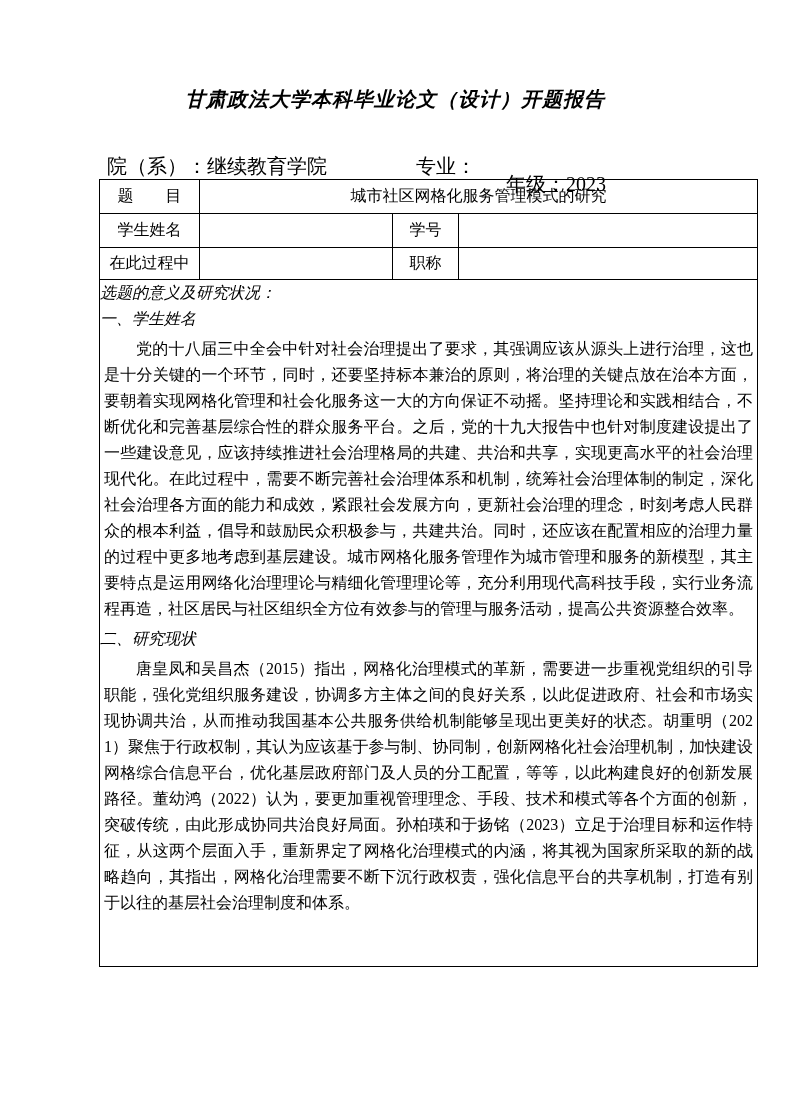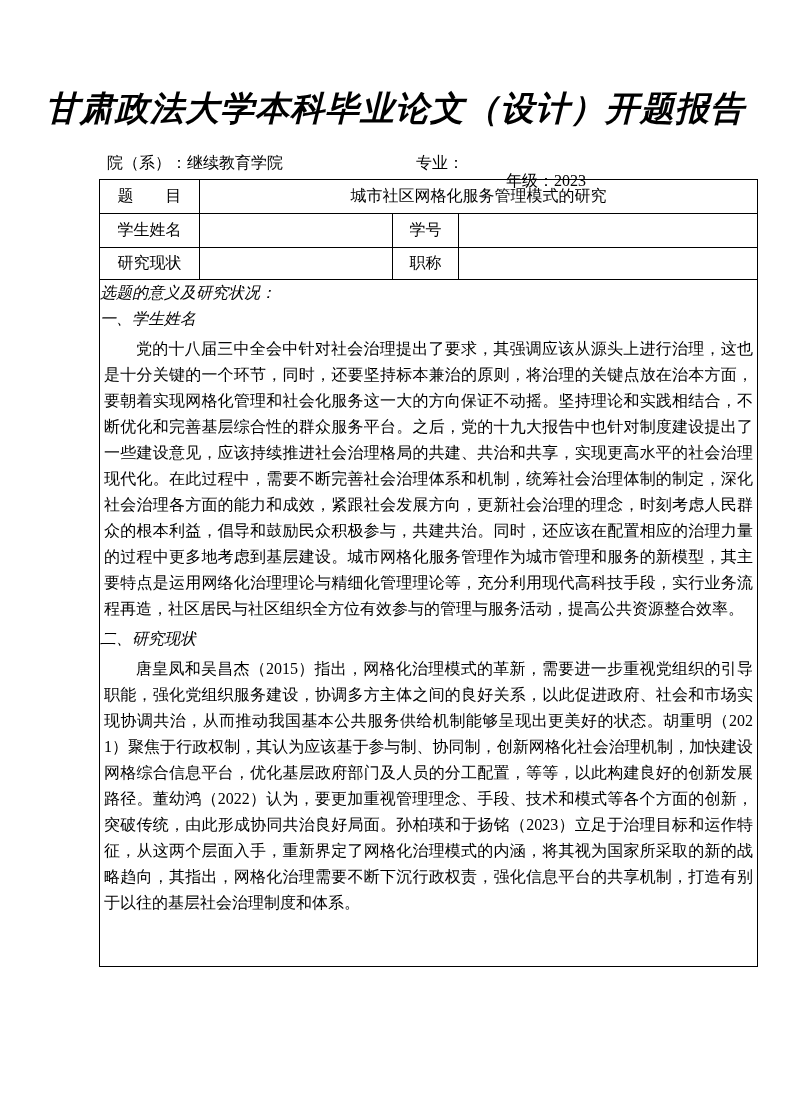--- a/index.html
+++ b/index.html
@@ -12,33 +12,33 @@
     font-family: "Liberation Serif", "DejaVu Serif", serif;
     overflow: hidden;
   }
   .doc-title {
     position: absolute;
     top: 86px;
     left: 0;
     width: 100%;
     margin: 0;
     text-align: center;
-    font-size: 34px;
+    font-size: 20px;
     font-weight: 700;
     font-style: italic;
     letter-spacing: 1px;
     white-space: nowrap;
   }
   .info-row {
     position: absolute;
     left: 99px;
     top: 153px;
     width: 658px;
     height: 24px;
-    font-size: 16px;
+    font-size: 20px;
   }
   .info-item { position: absolute; top: 0; white-space: nowrap; }
   .info-dept  { left: 8px; }
   .info-major { left: 288px; margin-left: 29px; }
   .info-grade { left: 407px; margin-top: 18px; }
 
   table.form-table {
     position: absolute;
     left: 99px;
     top: 179px;
@@ -99,21 +99,21 @@
       <td class="label-cell">题　　目</td>
       <td class="center-cell" colspan="3">城市社区网格化服务管理模式的研究</td>
     </tr>
     <tr class="r2">
       <td class="label-cell">学生姓名</td>
       <td class="value-cell"></td>
       <td class="label-cell">学号</td>
       <td class="value-cell"></td>
     </tr>
     <tr class="r3">
-      <td class="label-cell">研究现状</td>
+      <td class="label-cell">在此过程中</td>
       <td class="value-cell"></td>
       <td class="label-cell">职称</td>
       <td class="value-cell"></td>
     </tr>
     <tr class="r4">
       <td class="body-cell" colspan="4">
         <div class="h">选题的意义及研究状况：</div>
         <div class="h">一、学生姓名</div>
         <p class="para">党的十八届三中全会中针对社会治理提出了要求，其强调应该从源头上进行治理，这也是十分关键的一个环节，同时，还要坚持标本兼治的原则，将治理的关键点放在治本方面，要朝着实现网格化管理和社会化服务这一大的方向保证不动摇。坚持理论和实践相结合，不断优化和完善基层综合性的群众服务平台。之后，党的十九大报告中也针对制度建设提出了一些建设意见，应该持续推进社会治理格局的共建、共治和共享，实现更高水平的社会治理现代化。在此过程中，需要不断完善社会治理体系和机制，统筹社会治理体制的制定，深化社会治理各方面的能力和成效，紧跟社会发展方向，更新社会治理的理念，时刻考虑人民群众的根本利益，倡导和鼓励民众积极参与，共建共治。同时，还应该在配置相应的治理力量的过程中更多地考虑到基层建设。城市网格化服务管理作为城市管理和服务的新模型，其主要特点是运用网络化治理理论与精细化管理理论等，充分利用现代高科技手段，实行业务流程再造，社区居民与社区组织全方位有效参与的管理与服务活动，提高公共资源整合效率。</p>
         <div class="h">二、研究现状</div>

